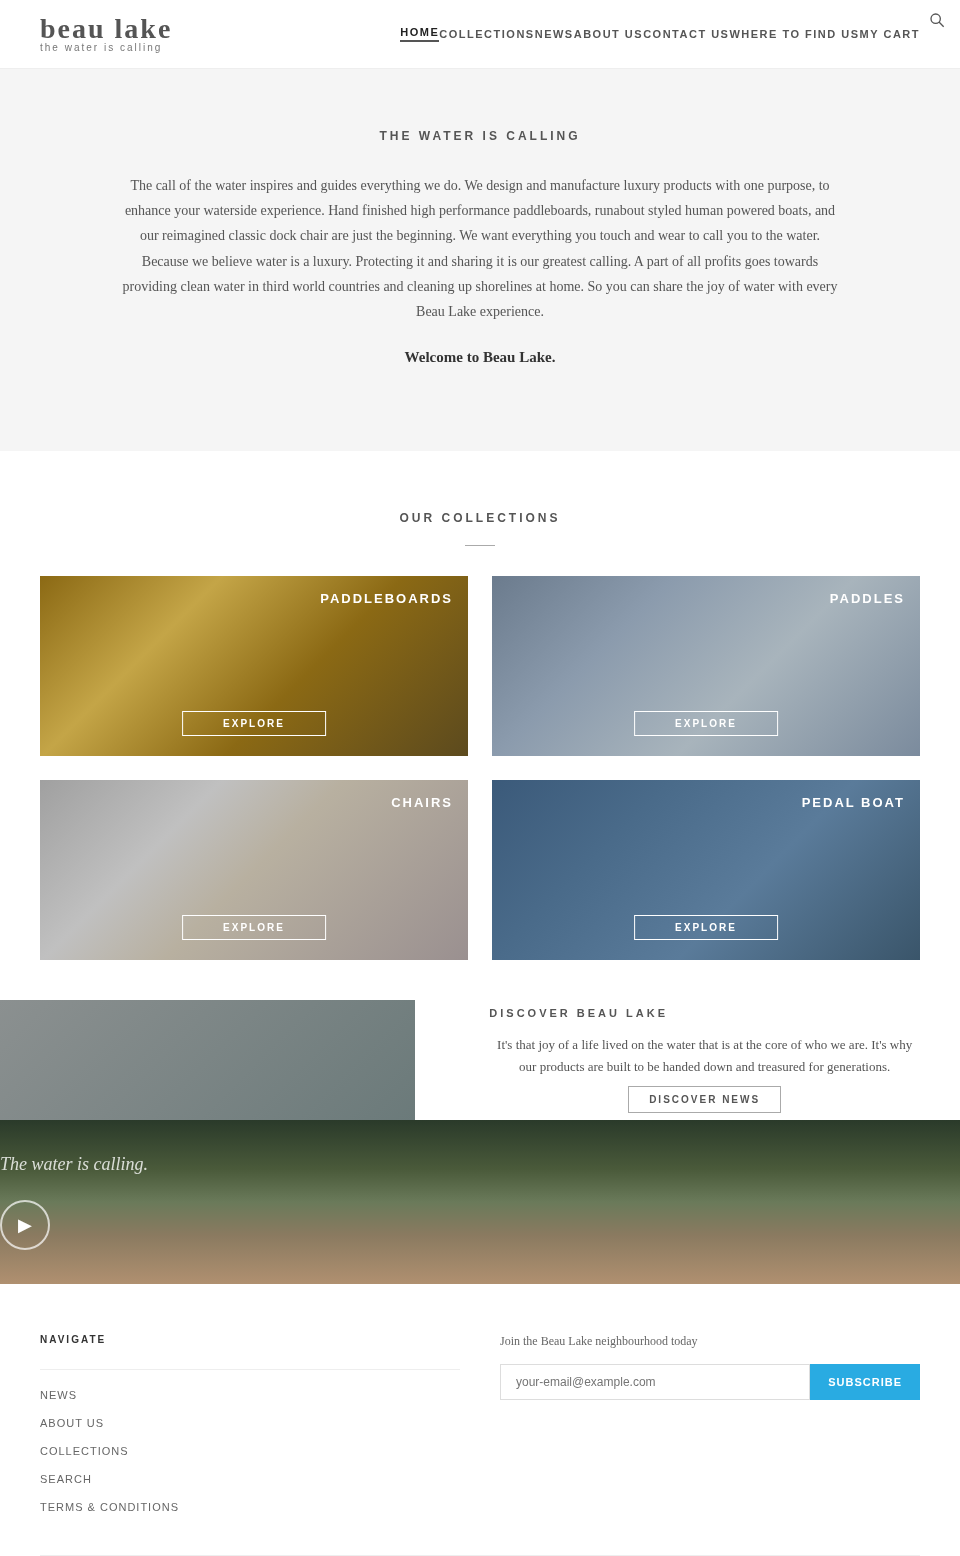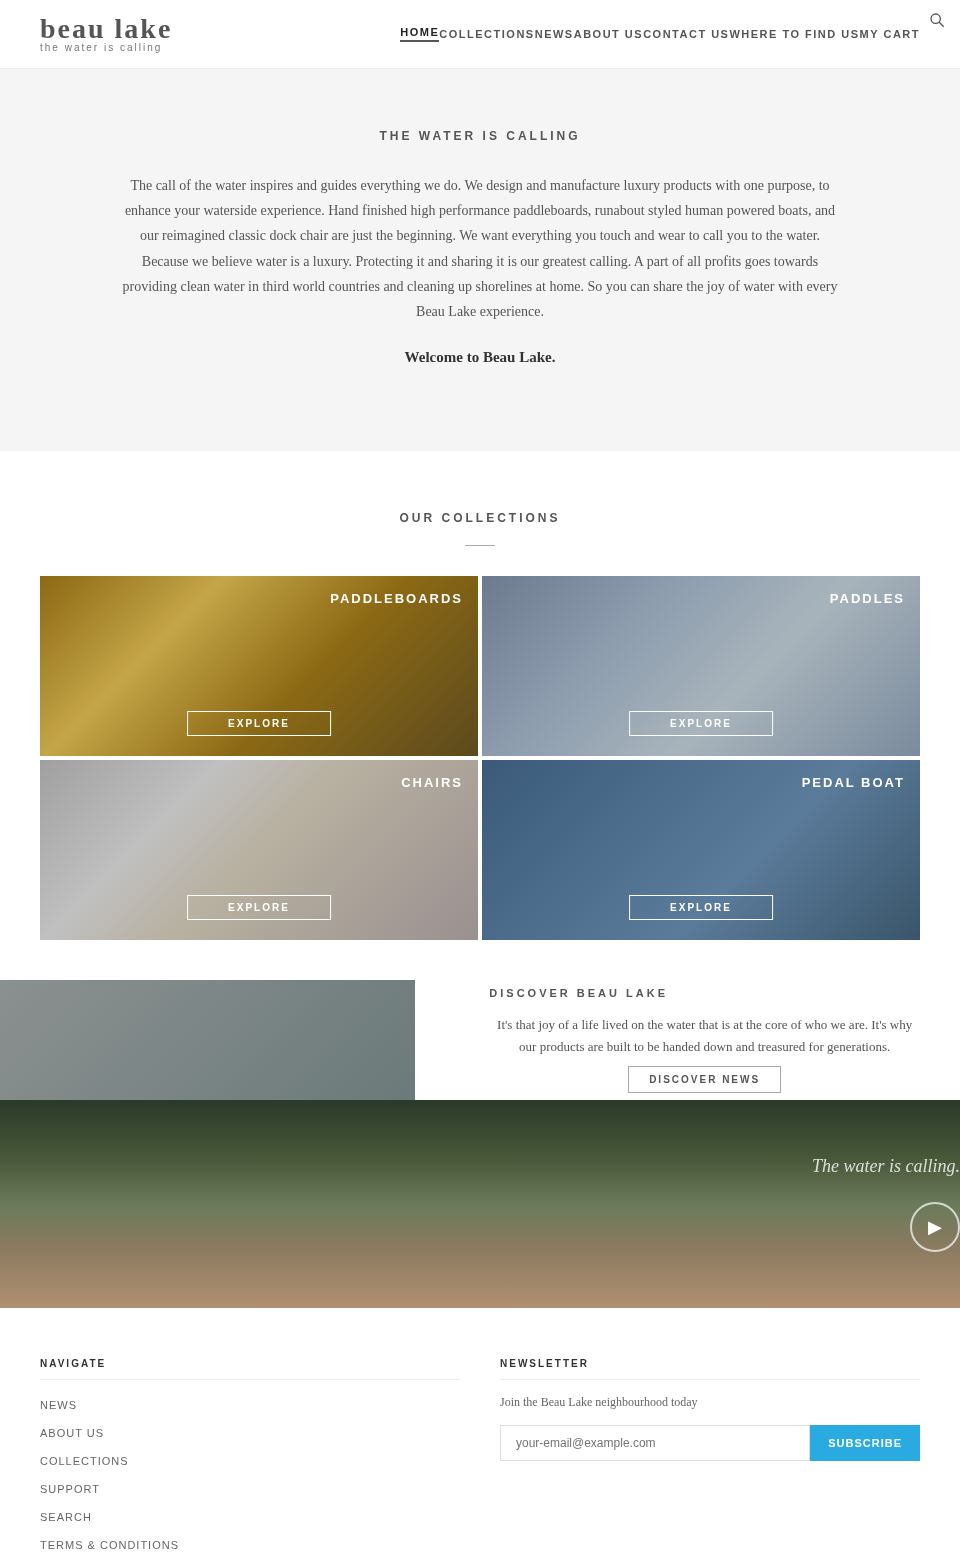--- a/index.html
+++ b/index.html
@@ -74,21 +74,21 @@
     }
     .collections-section .divider {
       width: 30px;
       height: 1px;
       background: #aaa;
       margin: 0 auto 30px;
     }
     .collections-grid {
       display: grid;
       grid-template-columns: 1fr 1fr;
-      gap: 4px;
+      gap: 24px;
     }
     .collection-item {
       position: relative;
       overflow: hidden;
       height: 180px;
       background: #888;
     }
     .collection-item .overlay-label {
       position: absolute;
       top: 15px;
@@ -172,24 +172,24 @@
       font-family: Arial, sans-serif;
       cursor: pointer;
       background: transparent;
       font-weight: 600;
       align-self: center;
     }
 
     
     .video-section {
       background: linear-gradient(180deg, #2a3a2a 0%, #4a5a3a 30%, #6a7a5a 50%, #8a7a60 70%, #B09070 100%);
-      height: 208px;
+      height: 164px;
       display: flex;
       flex-direction: column;
-      align-items: flex-end;
+      align-items: flex-start;
       justify-content: center;
       position: relative;
     }
     .video-section .tagline {
       color: rgba(255,255,255,0.8);
       font-style: italic;
       font-size: 18px;
       margin-bottom: 25px;
       font-family: Georgia, serif;
     }
@@ -222,21 +222,21 @@
       flex: 1;
     }
     .footer-nav h4 {
       font-family: Arial, sans-serif;
       font-size: 10px;
       letter-spacing: 2px;
       color: #333;
       margin-bottom: 15px;
       font-weight: 700;
       border-bottom: 1px solid #eee;
-      padding-bottom: 10px;
+      padding-bottom: 24px;
     }
     .footer-nav ul { list-style: none; }
     .footer-nav ul li {
       margin-bottom: 10px;
     }
     .footer-nav ul li a {
       text-decoration: none;
       color: #666;
       font-size: 11px;
       letter-spacing: 1px;
@@ -361,28 +361,26 @@
 </div>
 
 <footer>
   <div class="footer-top">
     <div class="footer-nav">
       <h4>NAVIGATE</h4>
       <ul>
         <li><a href="#">NEWS</a></li>
         <li><a href="#">ABOUT US</a></li>
         <li><a href="#">COLLECTIONS</a></li>
-        <li><a href="#">SUPPORT</a></li>
         <li><a href="#">SEARCH</a></li>
         <li><a href="#">TERMS &amp; CONDITIONS</a></li>
 
       </ul>
     </div>
     <div class="footer-newsletter">
-      <h4>NEWSLETTER</h4>
       <p>Join the Beau Lake neighbourhood today</p>
       <div class="email-form">
         <input type="email" placeholder="your-email@example.com" style="">
         <button>SUBSCRIBE</button>
       </div>
     </div>
   </div>
 
 </footer>
 

